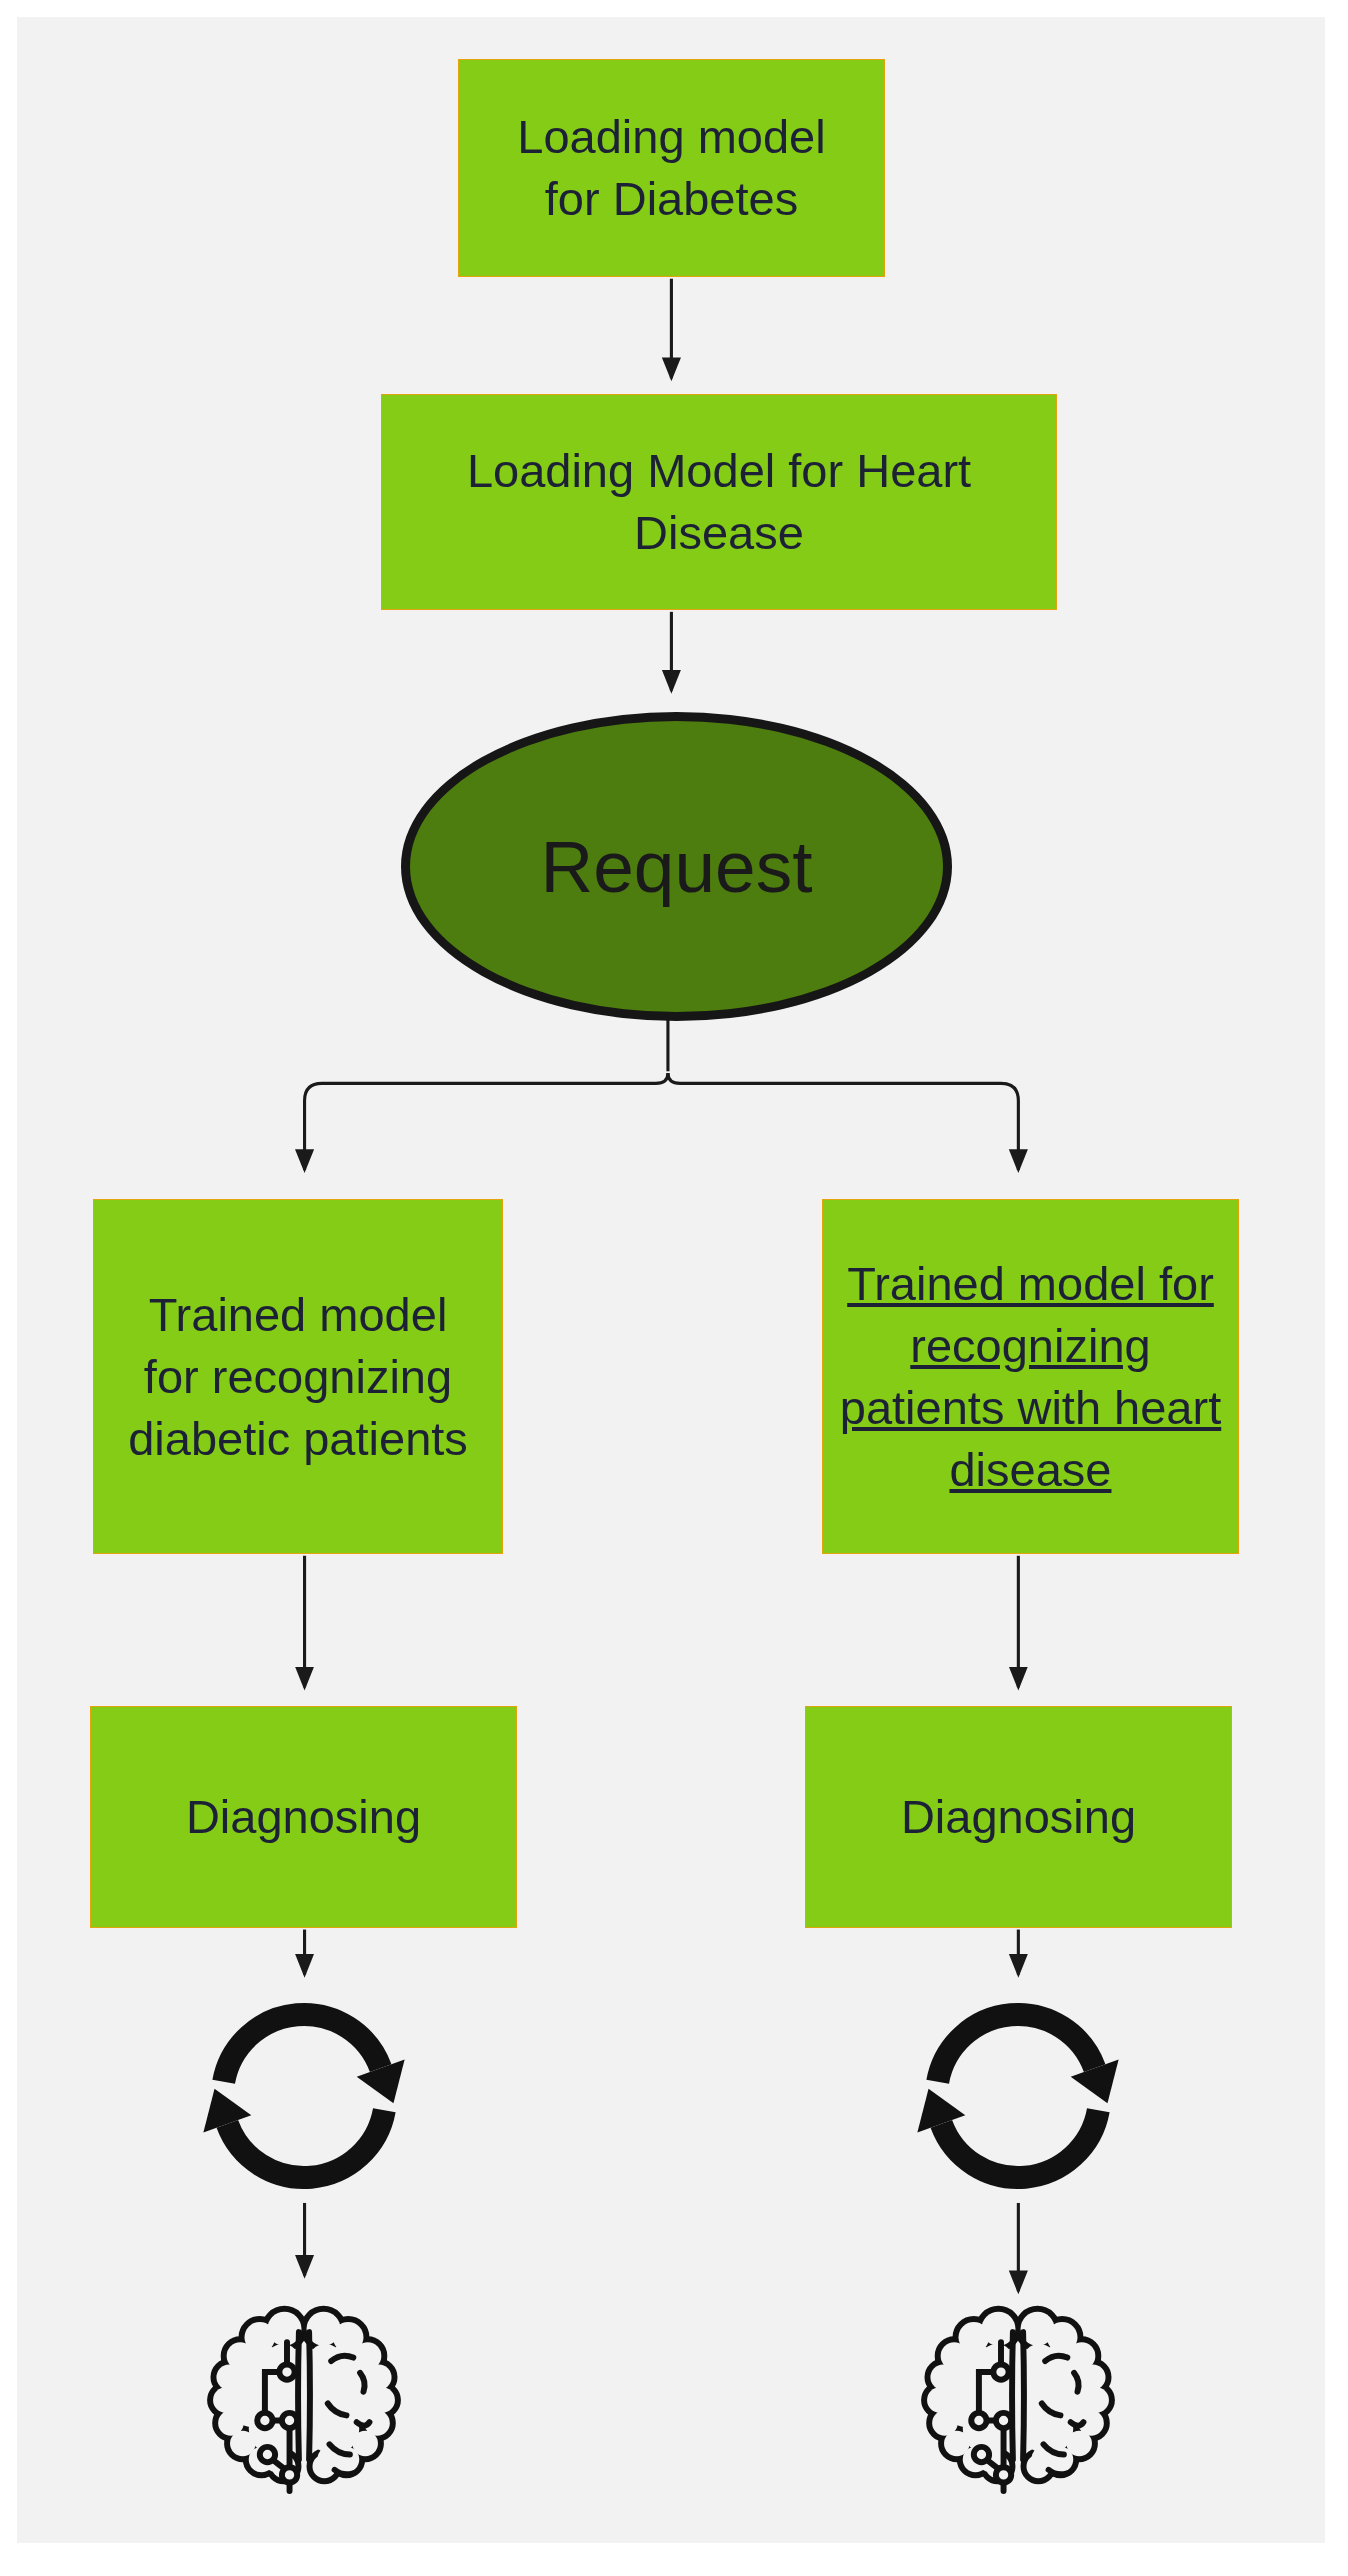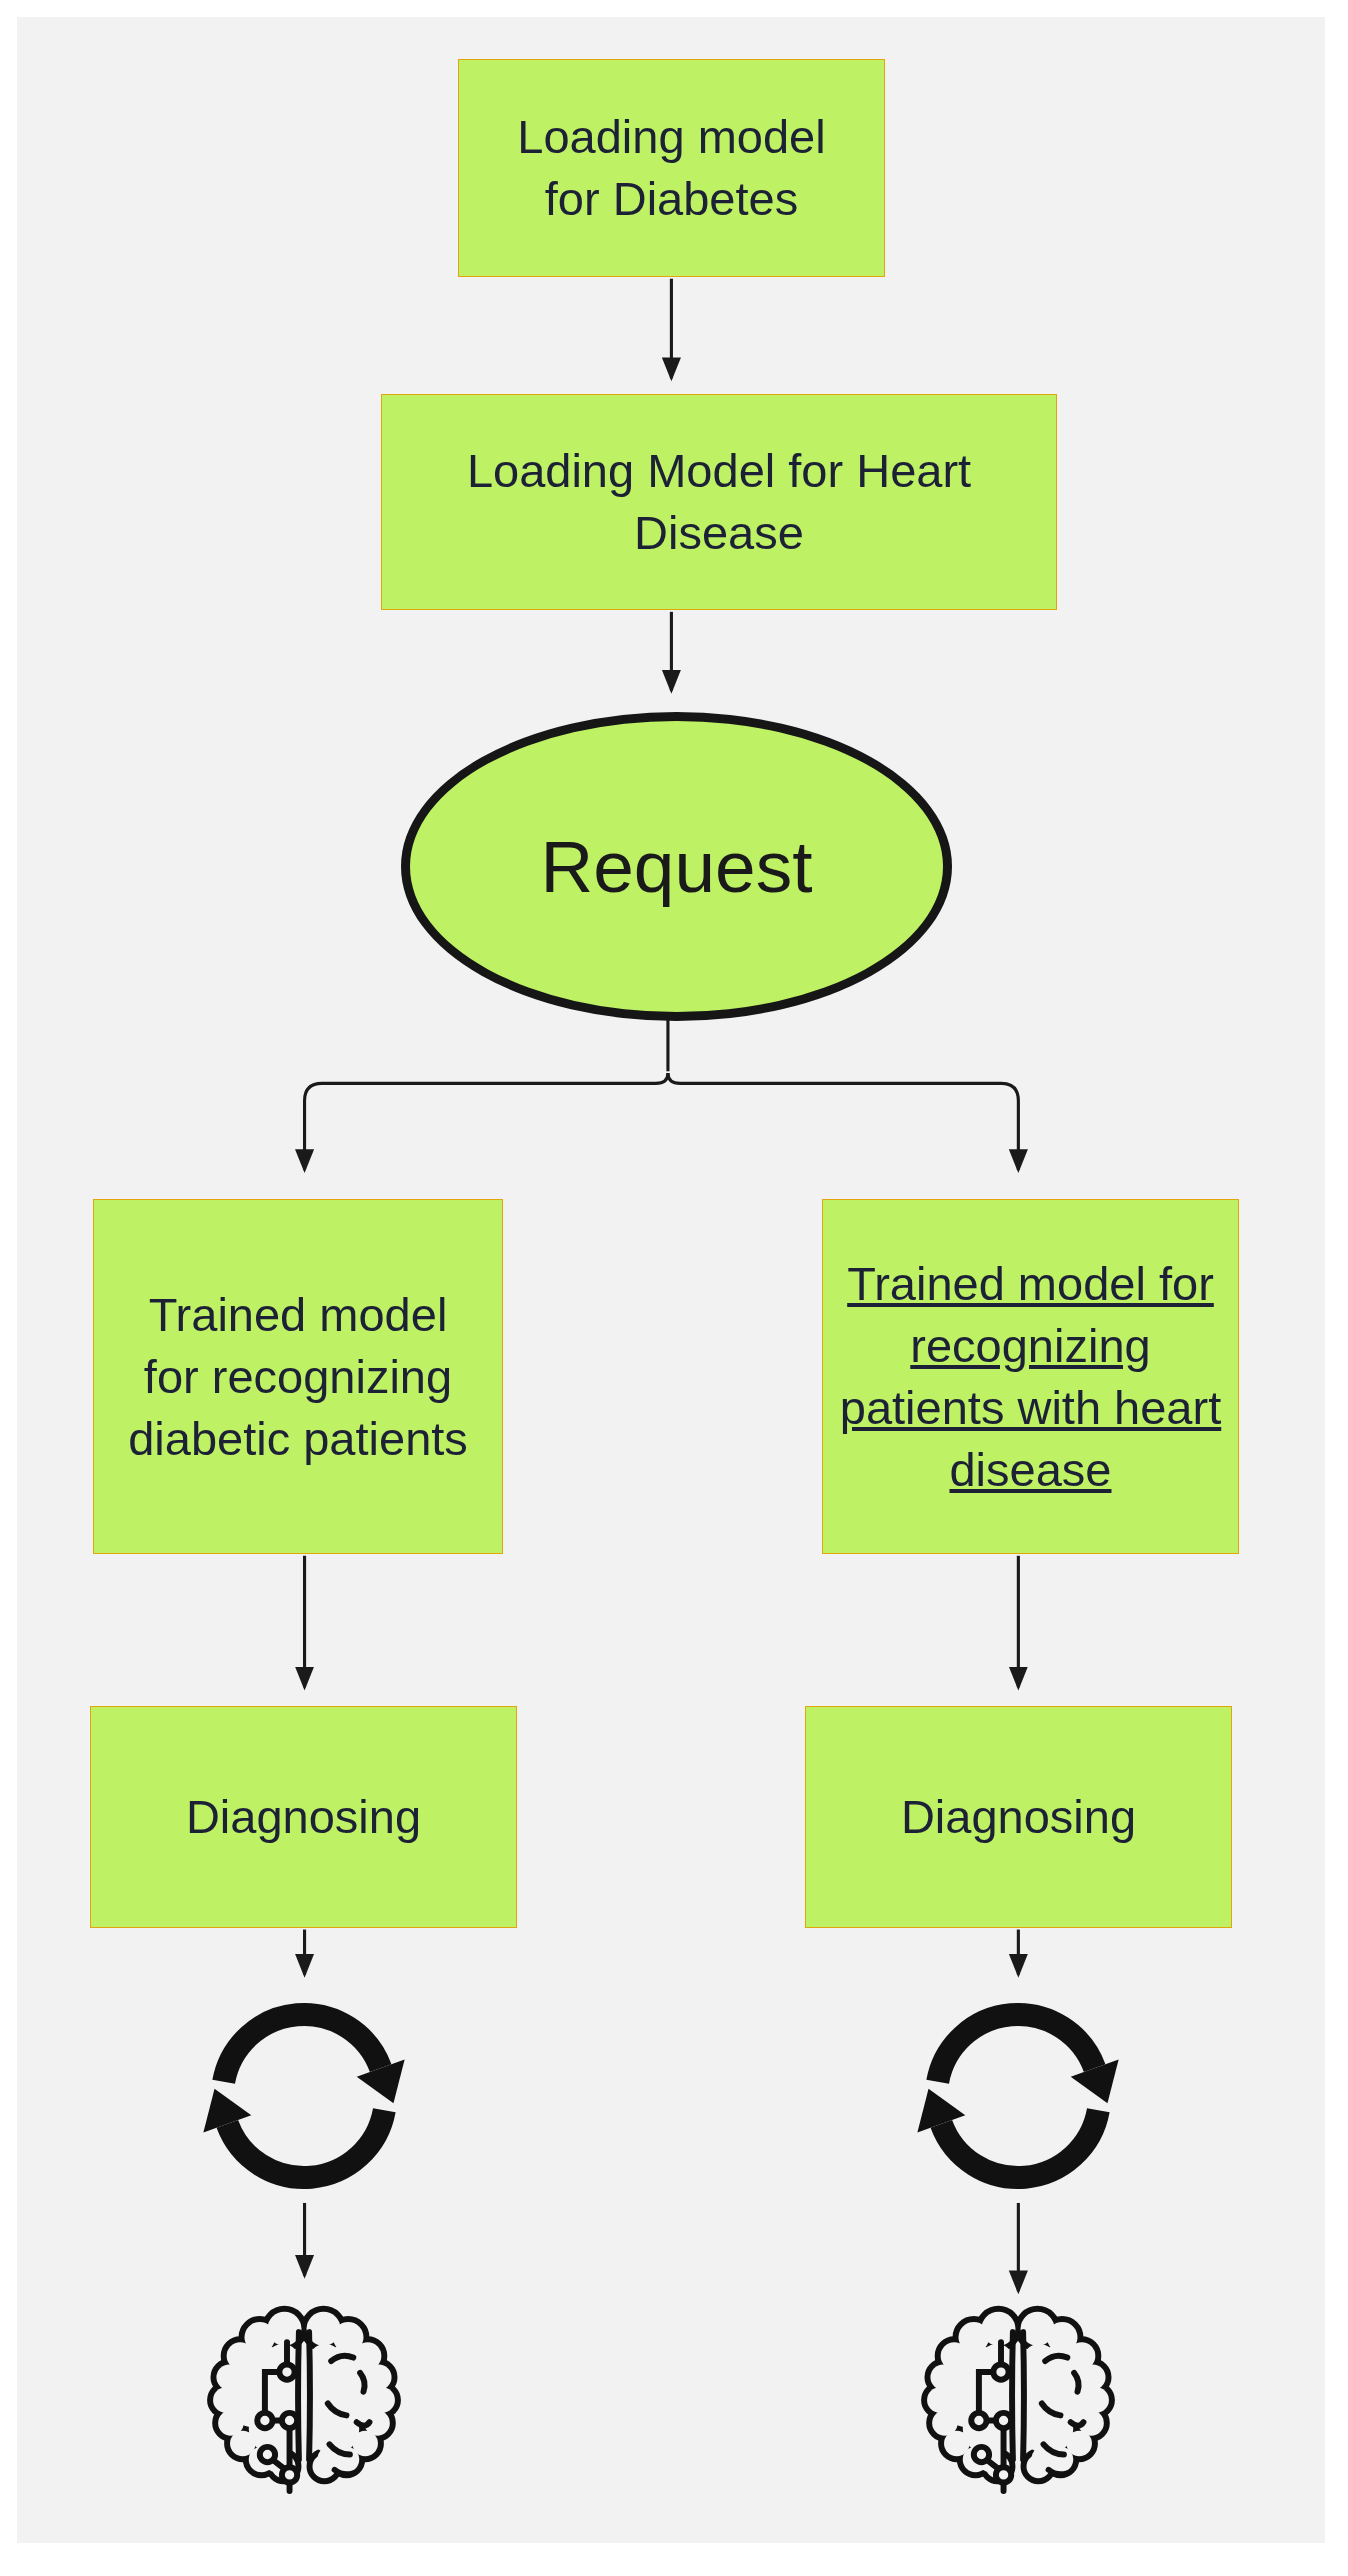--- a/index.html
+++ b/index.html
@@ -6,31 +6,31 @@
   body{
     width:1348px;height:2576px;position:relative;background:#ffffff;
     font-family:"Liberation Sans","DejaVu Sans",sans-serif;overflow:hidden;
   }
   .canvas{
     position:absolute;left:17.3px;top:17.3px;width:1308px;height:2526px;
     background:#f2f2f2;
   }
   .node{
     position:absolute;display:flex;align-items:center;justify-content:center;
-    background:#bef264;border:1.7px solid #e3a40c;box-sizing:border-box;
+    background:#84cc16;border:1.7px solid #e3a40c;box-sizing:border-box;
     text-align:center;color:#1d2135;
   }
   .node-label{
     white-space:pre-line;font-size:47px;line-height:62px;font-weight:400;
   }
   #node-loading-diabetes{left:458px;top:59px;width:427px;height:218px;}
   #node-loading-heart{left:381px;top:394px;width:676px;height:216px;}
   #node-request{
     left:401px;top:712px;width:533px;height:291px;border-radius:50%;
-    background:#bef264;border:9.5px solid #161616;position:absolute;
+    background:#4d7c0f;border:9.5px solid #161616;position:absolute;
     display:flex;align-items:center;justify-content:center;color:#1a1a1a;
   }
   #node-request .node-label{font-size:73px;line-height:80px;}
   #node-trained-diabetic{left:93px;top:1199px;width:410px;height:355px;}
   #node-trained-heart{left:822px;top:1199px;width:417px;height:355px;text-decoration:underline;}
   #node-diagnosing-left{left:90px;top:1706px;width:427px;height:222px;}
   #node-diagnosing-right{left:805px;top:1706px;width:427px;height:222px;}
   .icon-box{position:absolute;width:204px;height:204px;}
   #icon-sync-left{left:202px;top:1994px;}
   #icon-sync-right{left:916px;top:1994px;}

